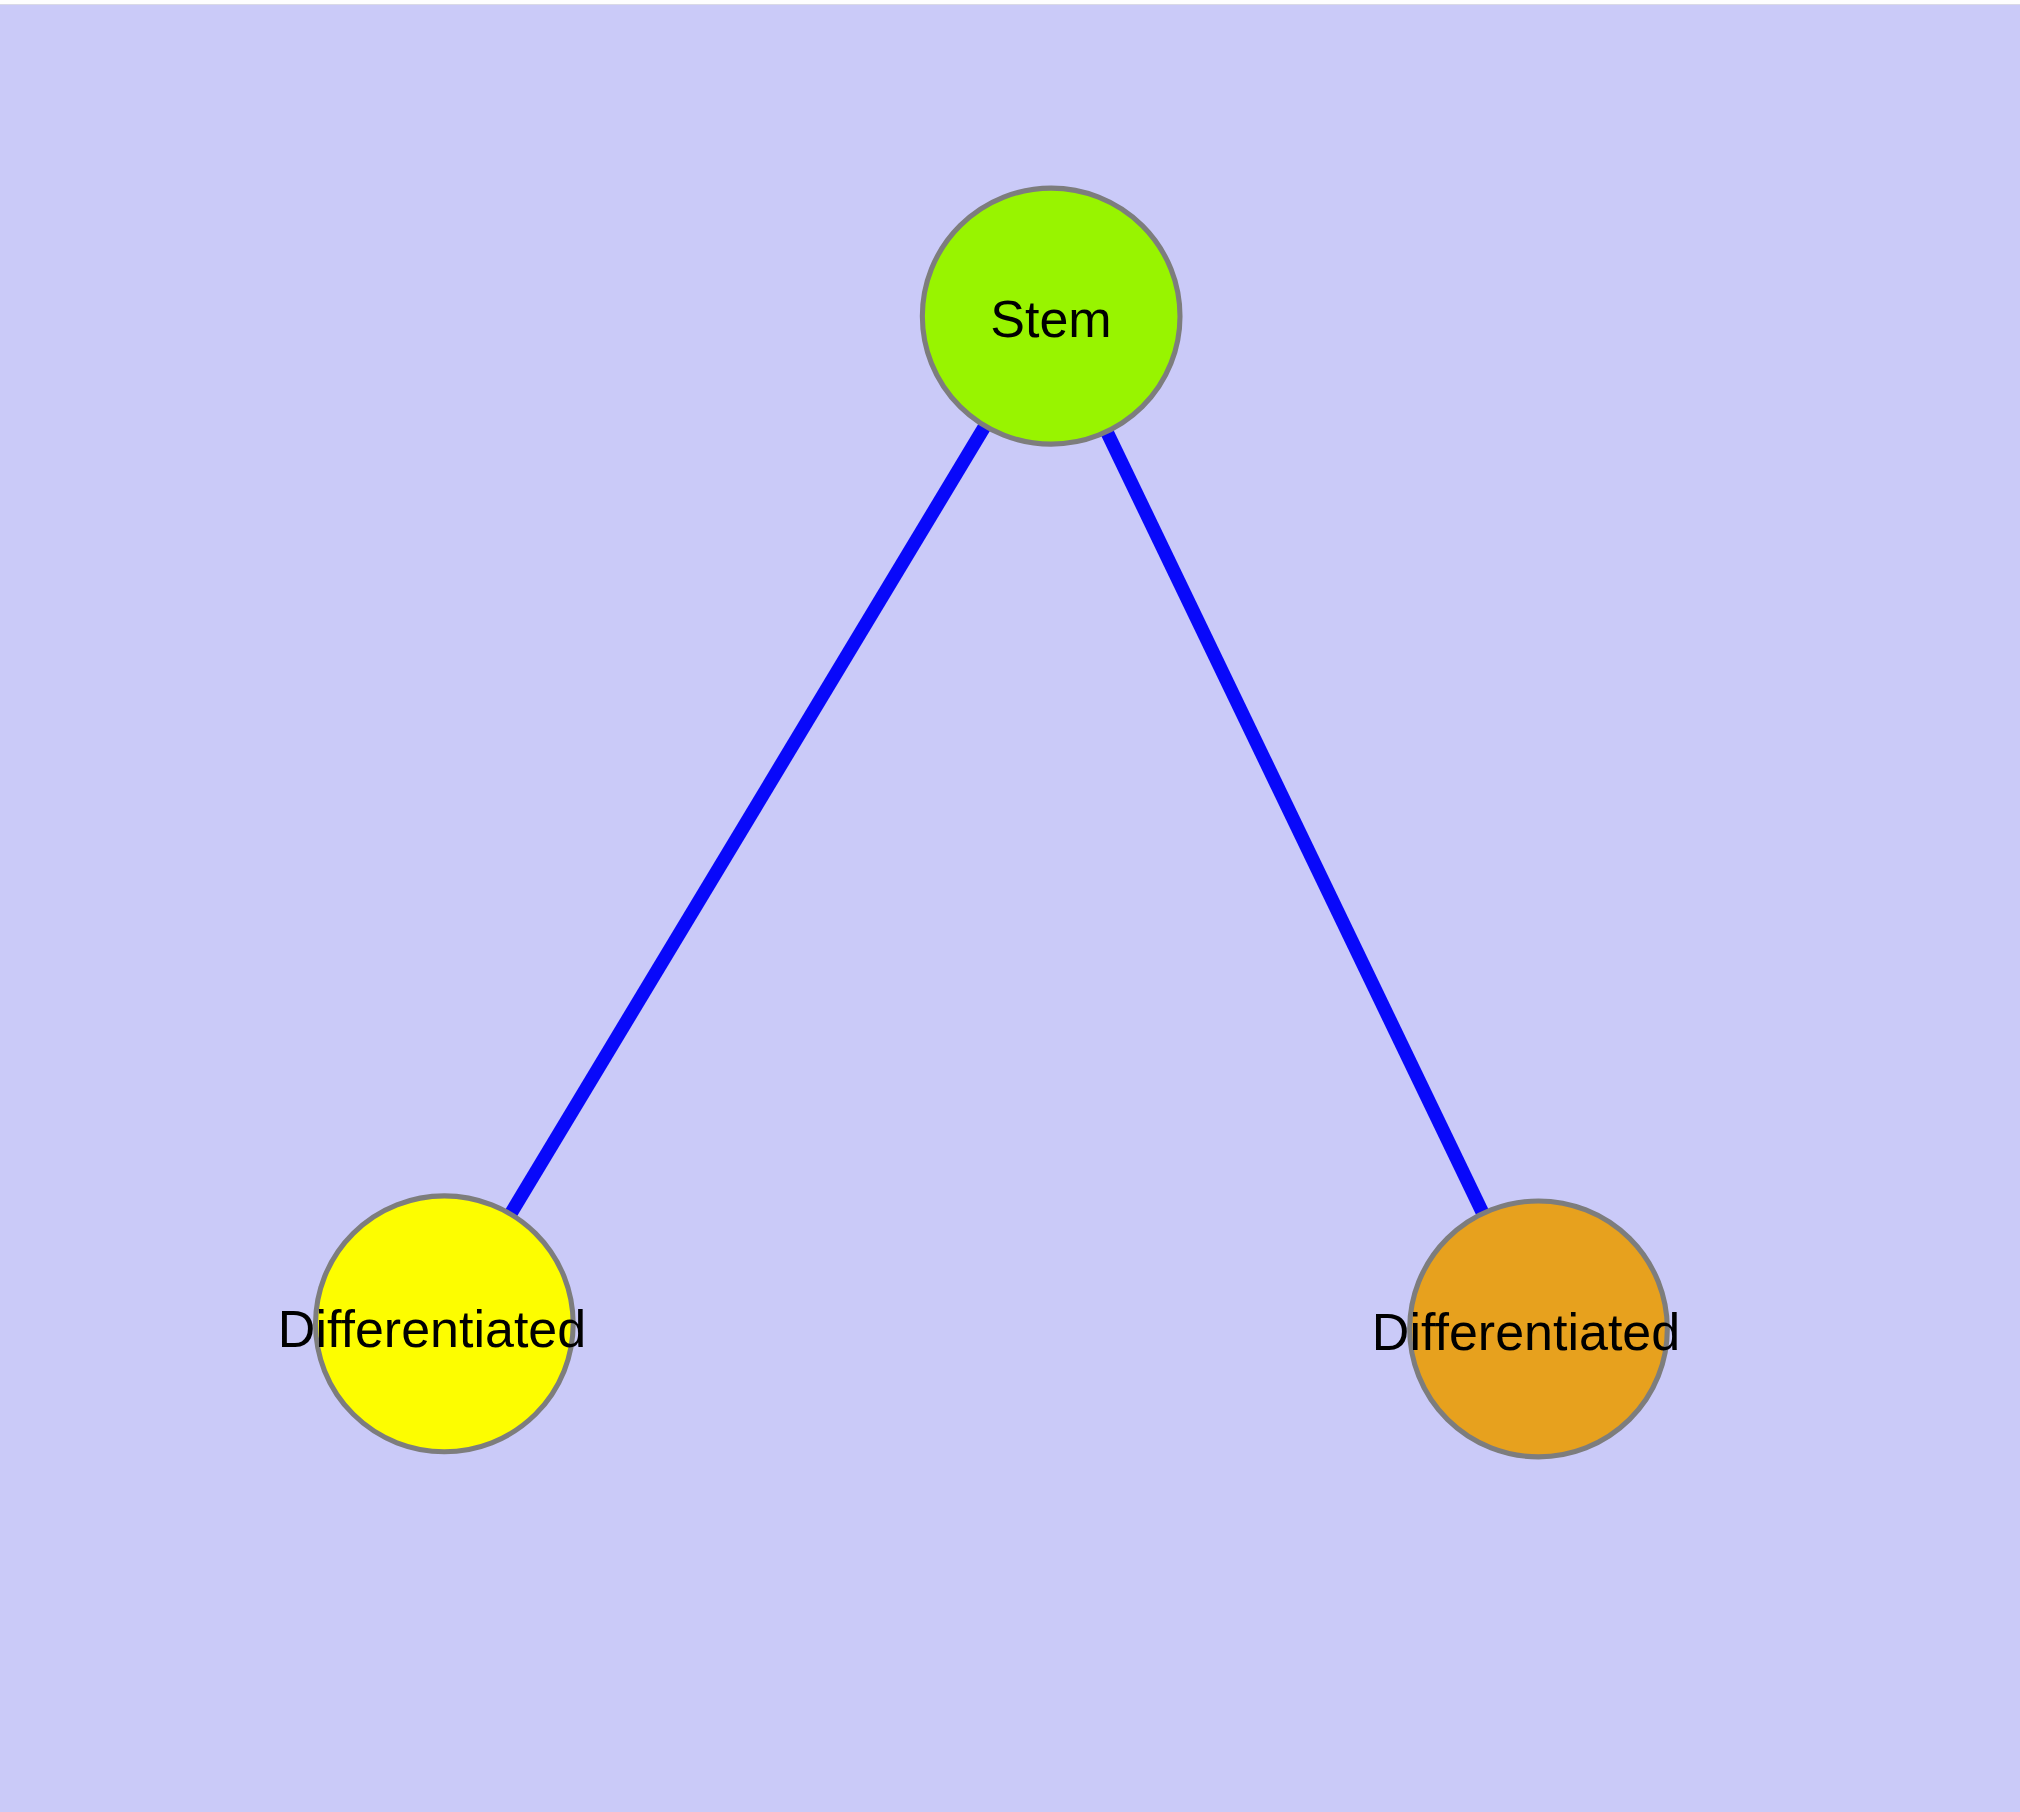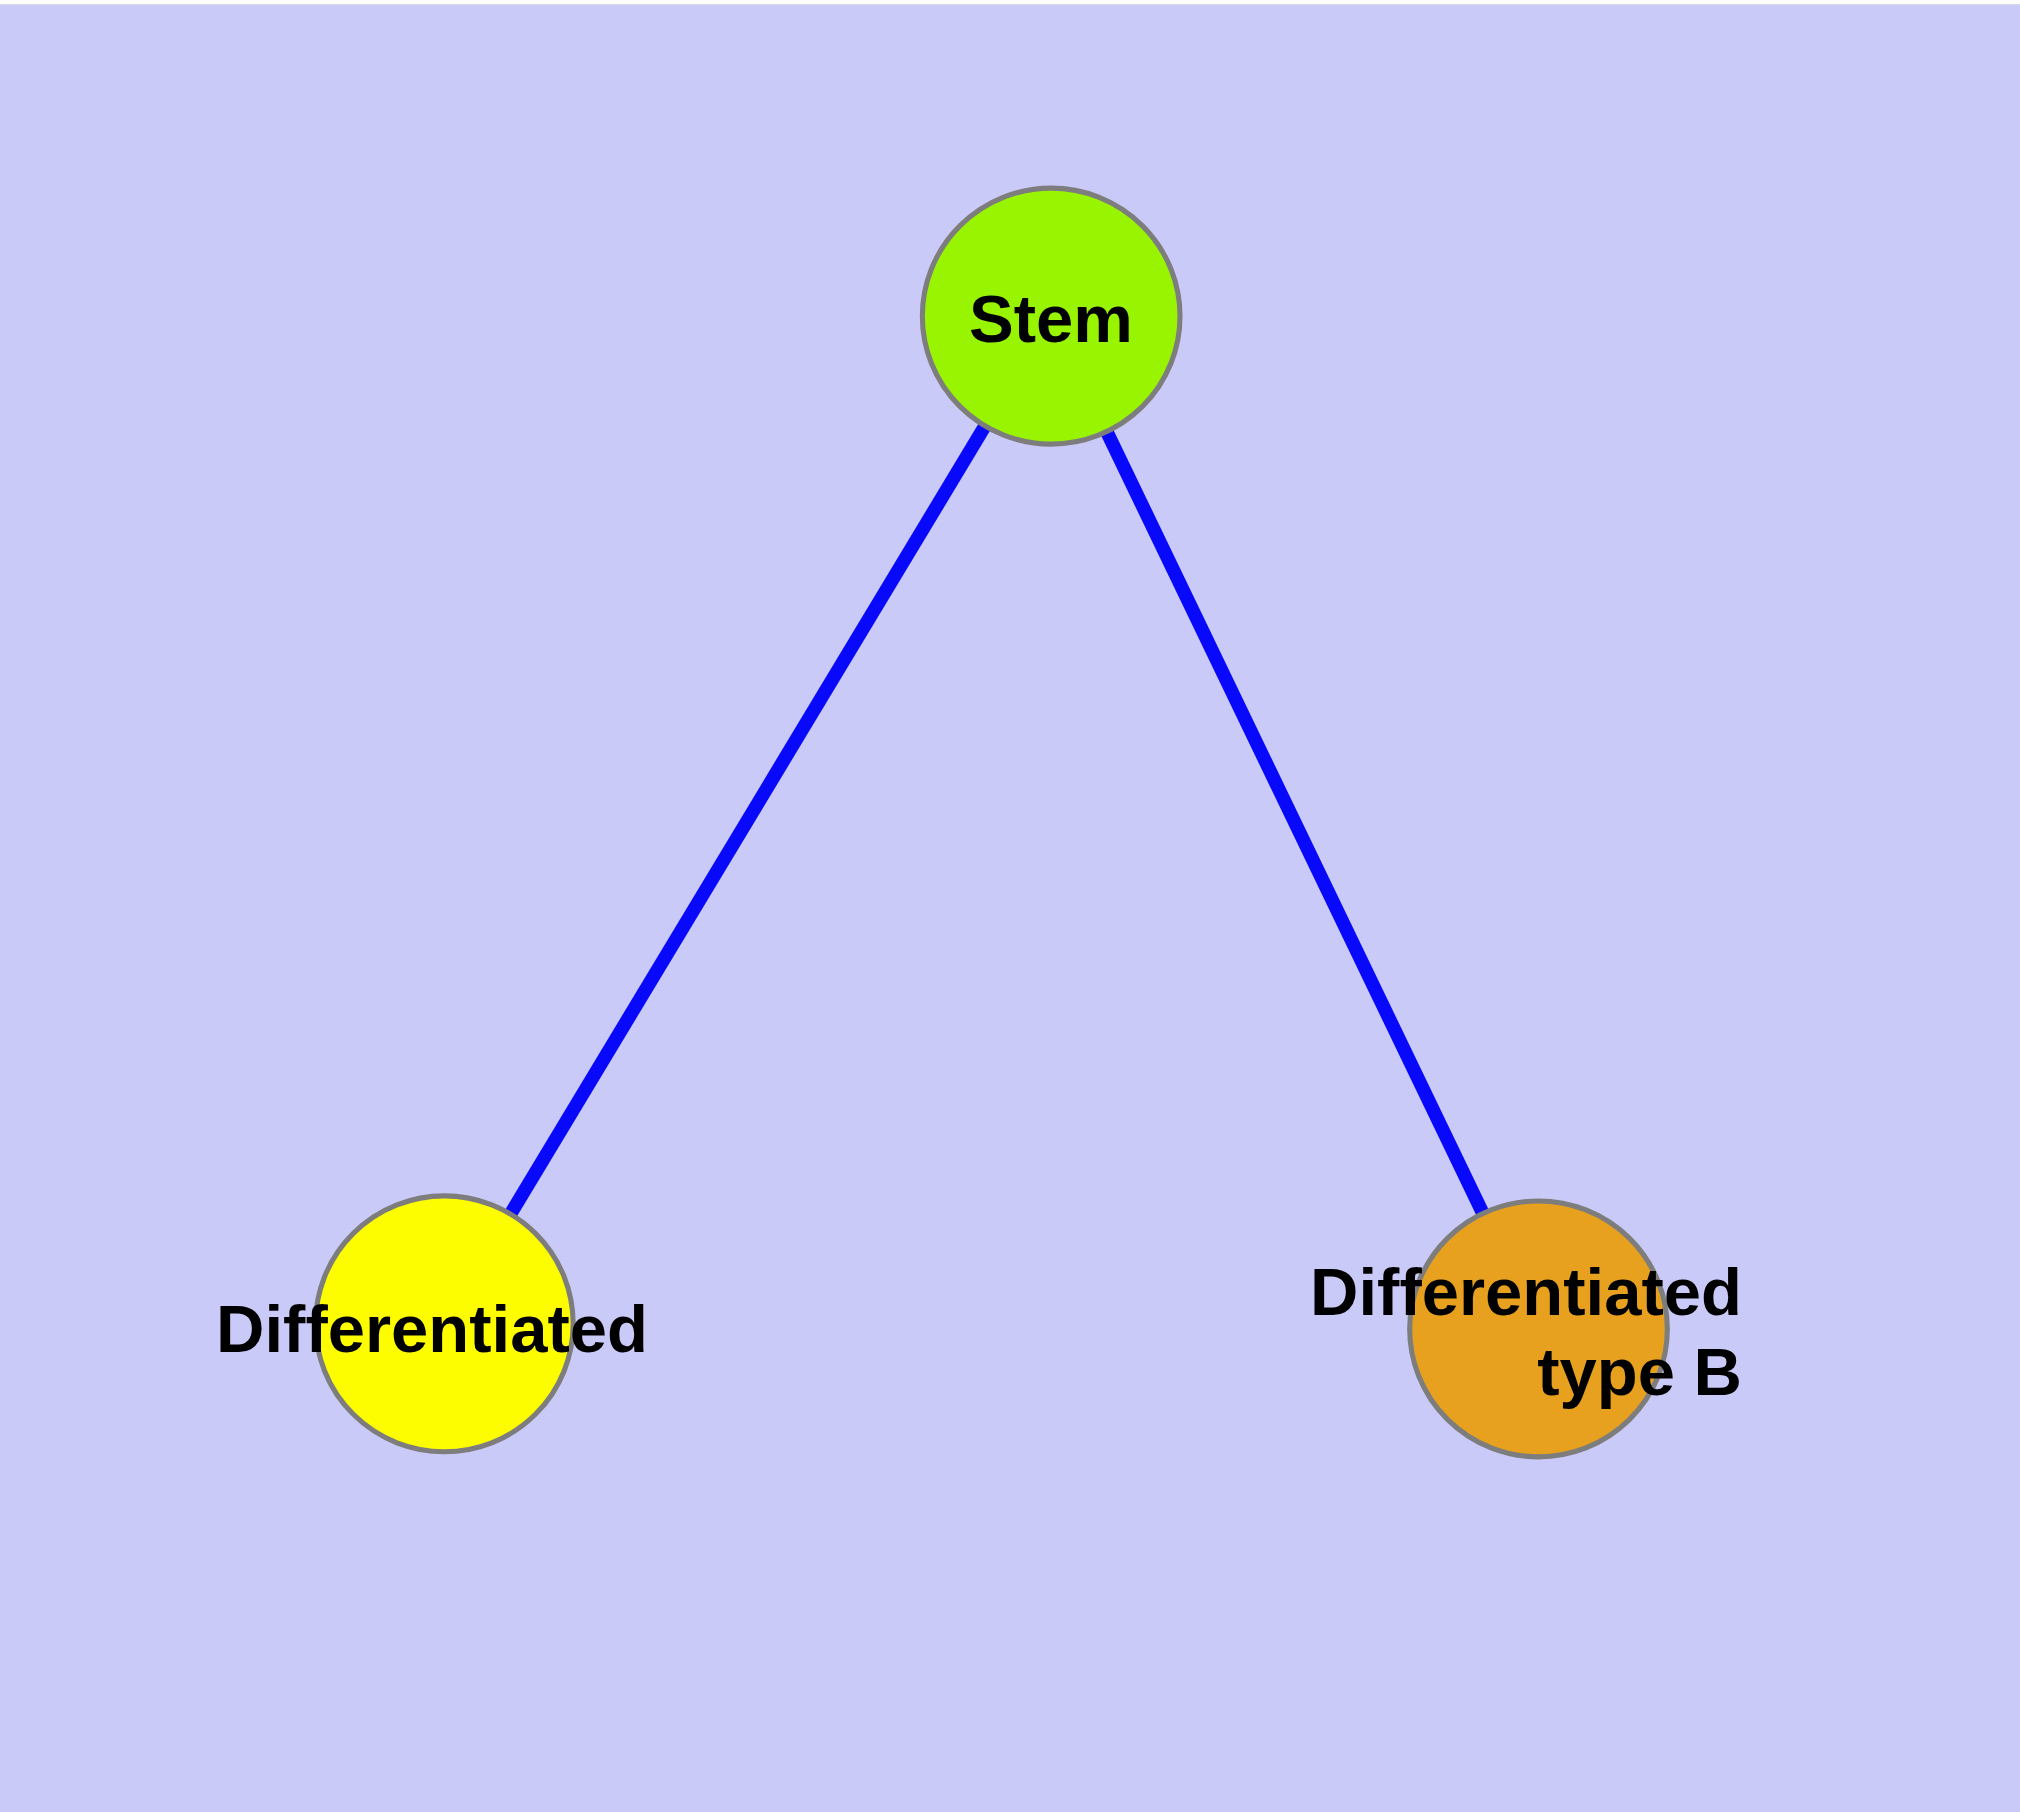--- a/index.html
+++ b/index.html
@@ -42,24 +42,24 @@
   }
   svg.graph ellipse.node-shape {
     stroke: var(--node-border);
     stroke-width: 6;
   }
   .node-label {
     position: absolute;
     transform: translate(-50%, -50%);
     z-index: 2;
     color: var(--label);
-    font-weight: 700;
-    font-size: 67px;
+    font-weight: 400;
+    font-size: 52px;
     line-height: 1.2;
-    text-align: right;
+    text-align: left;
     white-space: nowrap;
   }
   .node-label span { display: block; }
 </style>
 </head>
 <body>
 
 <div class="canvas">
 
   <div class="top-strip"></div>
@@ -77,17 +77,16 @@
   <div class="node-label" style="left:1051px; top:319px;">
     <span>Stem</span>
   </div>
 
   <div class="node-label" style="left:432px; top:1329px;">
     <span>Differentiated</span>
   </div>
 
   <div class="node-label" style="left:1526px; top:1332px;">
     <span>Differentiated</span>
-    <span>type B</span>
   </div>
 
 </div>
 
 
 </body></html>

